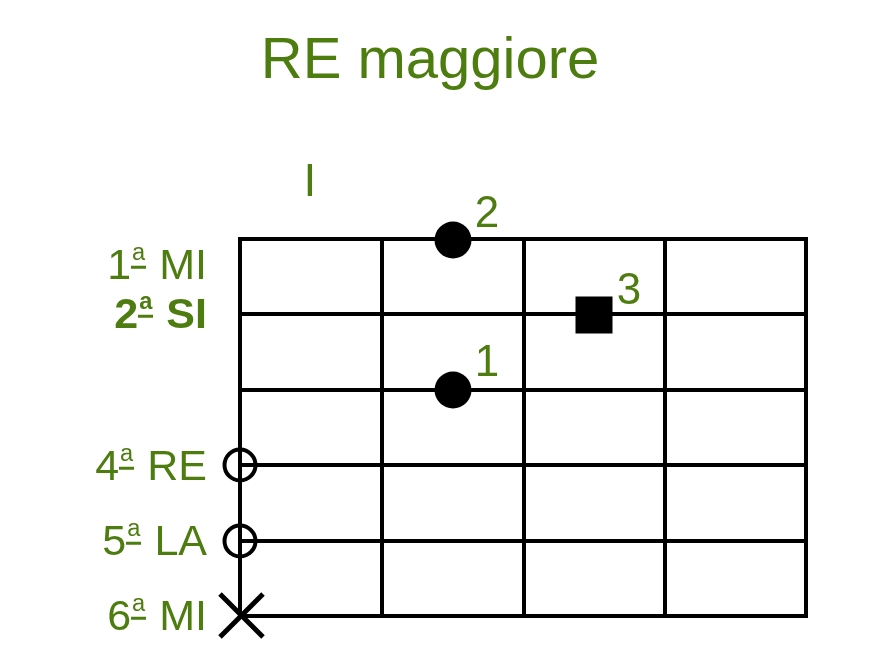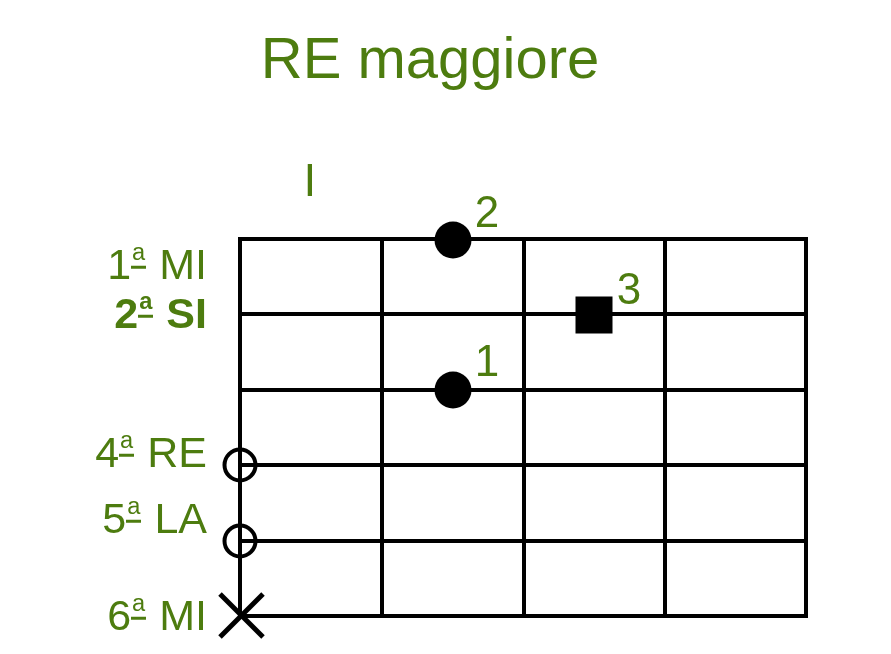--- a/index.html
+++ b/index.html
@@ -47,22 +47,22 @@
     display: inline-block;
     font-size: 0.55em;
     line-height: 1;
     transform: translateY(-0.8em);
     border-bottom: 3px solid currentColor;
     padding: 0 1px 1px 1px;
   }
   .sl-1 { top: 230px; margin-top: 35px; }
   .sl-2 { top: 314px; font-weight: bold; }
   .sl-3 { top: 390px; }
-  .sl-4 { top: 453px; }
-  .sl-5 { top: 519px; }
+  .sl-4 { top: 466px; }
+  .sl-5 { top: 541px; }
   .sl-6 { top: 616px; }
 
   .finger-label {
     transform: translate(-50%, -50%);
     font-size: 44px;
     line-height: 1;
   }
   .fl-2 { left: 487px; top: 212px; }
   .fl-3 { left: 629px; top: 289px; }
   .fl-1 { left: 487px; top: 361px; }

